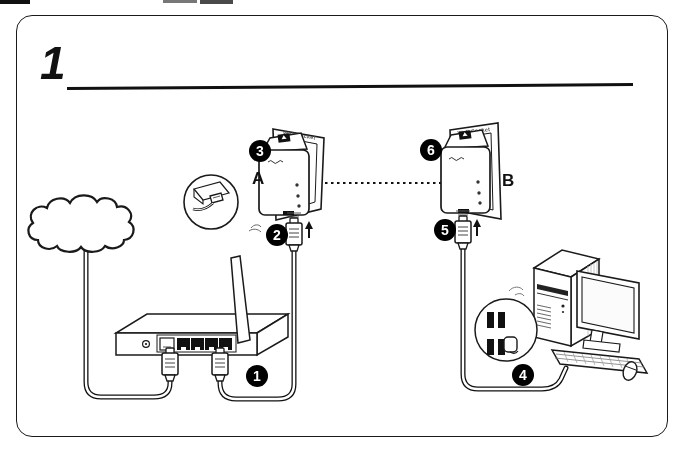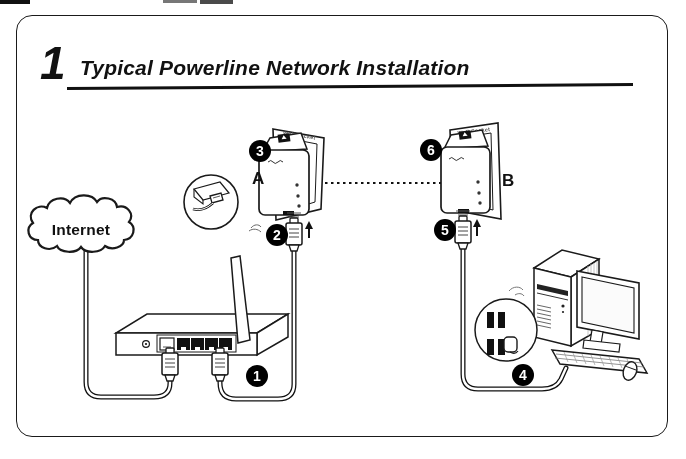--- a/index.html
+++ b/index.html
@@ -31,21 +31,20 @@
 
 <div id="stage">
 
   <div class="artifact" style="left:0;top:0;width:30px;height:4px;background:#111;"></div>
   <div class="artifact" style="left:163px;top:0;width:34px;height:3px;background:#777;"></div>
   <div class="artifact" style="left:200px;top:0;width:33px;height:4px;background:#4a4a4a;"></div>
 
   <div id="page-border"></div>
 
   <div id="section-number">1</div>
-  <div id="page-title">Typical Powerline Network Installation</div>
   <div id="title-underline"></div>
 
   <svg id="diagram-svg" width="686" height="459" viewBox="0 0 686 459">
 
     <g>
       <path class="cable-outer" d="M 86 250 L 86 382 Q 86 397 101 397 L 154 397 Q 170 397 170 383 L 170 381"></path>
       <path class="cable-inner" d="M 86 250 L 86 382 Q 86 397 101 397 L 154 397 Q 170 397 170 383 L 170 381"></path>
     </g>
     <g>
       <path class="cable-outer" d="M 220 381 L 220 383 Q 220 399 236 399 L 278 399 Q 294 399 294 384 L 294 251"></path>
@@ -257,17 +256,16 @@
     </g>
   </svg>
 
   <div class="badge" style="left:246px;top:365px;">1</div>
   <div class="badge" style="left:266px;top:224px;">2</div>
   <div class="badge" style="left:249px;top:140px;">3</div>
   <div class="badge" style="left:512px;top:364px;">4</div>
   <div class="badge" style="left:434px;top:219px;">5</div>
   <div class="badge" style="left:420px;top:139px;">6</div>
 
-  <div id="internet-label">Internet</div>
   <div class="dev-label" style="left:252px;top:169px;">A</div>
   <div class="dev-label" style="left:502px;top:171px;">B</div>
 
 </div>
 
 </body></html>

